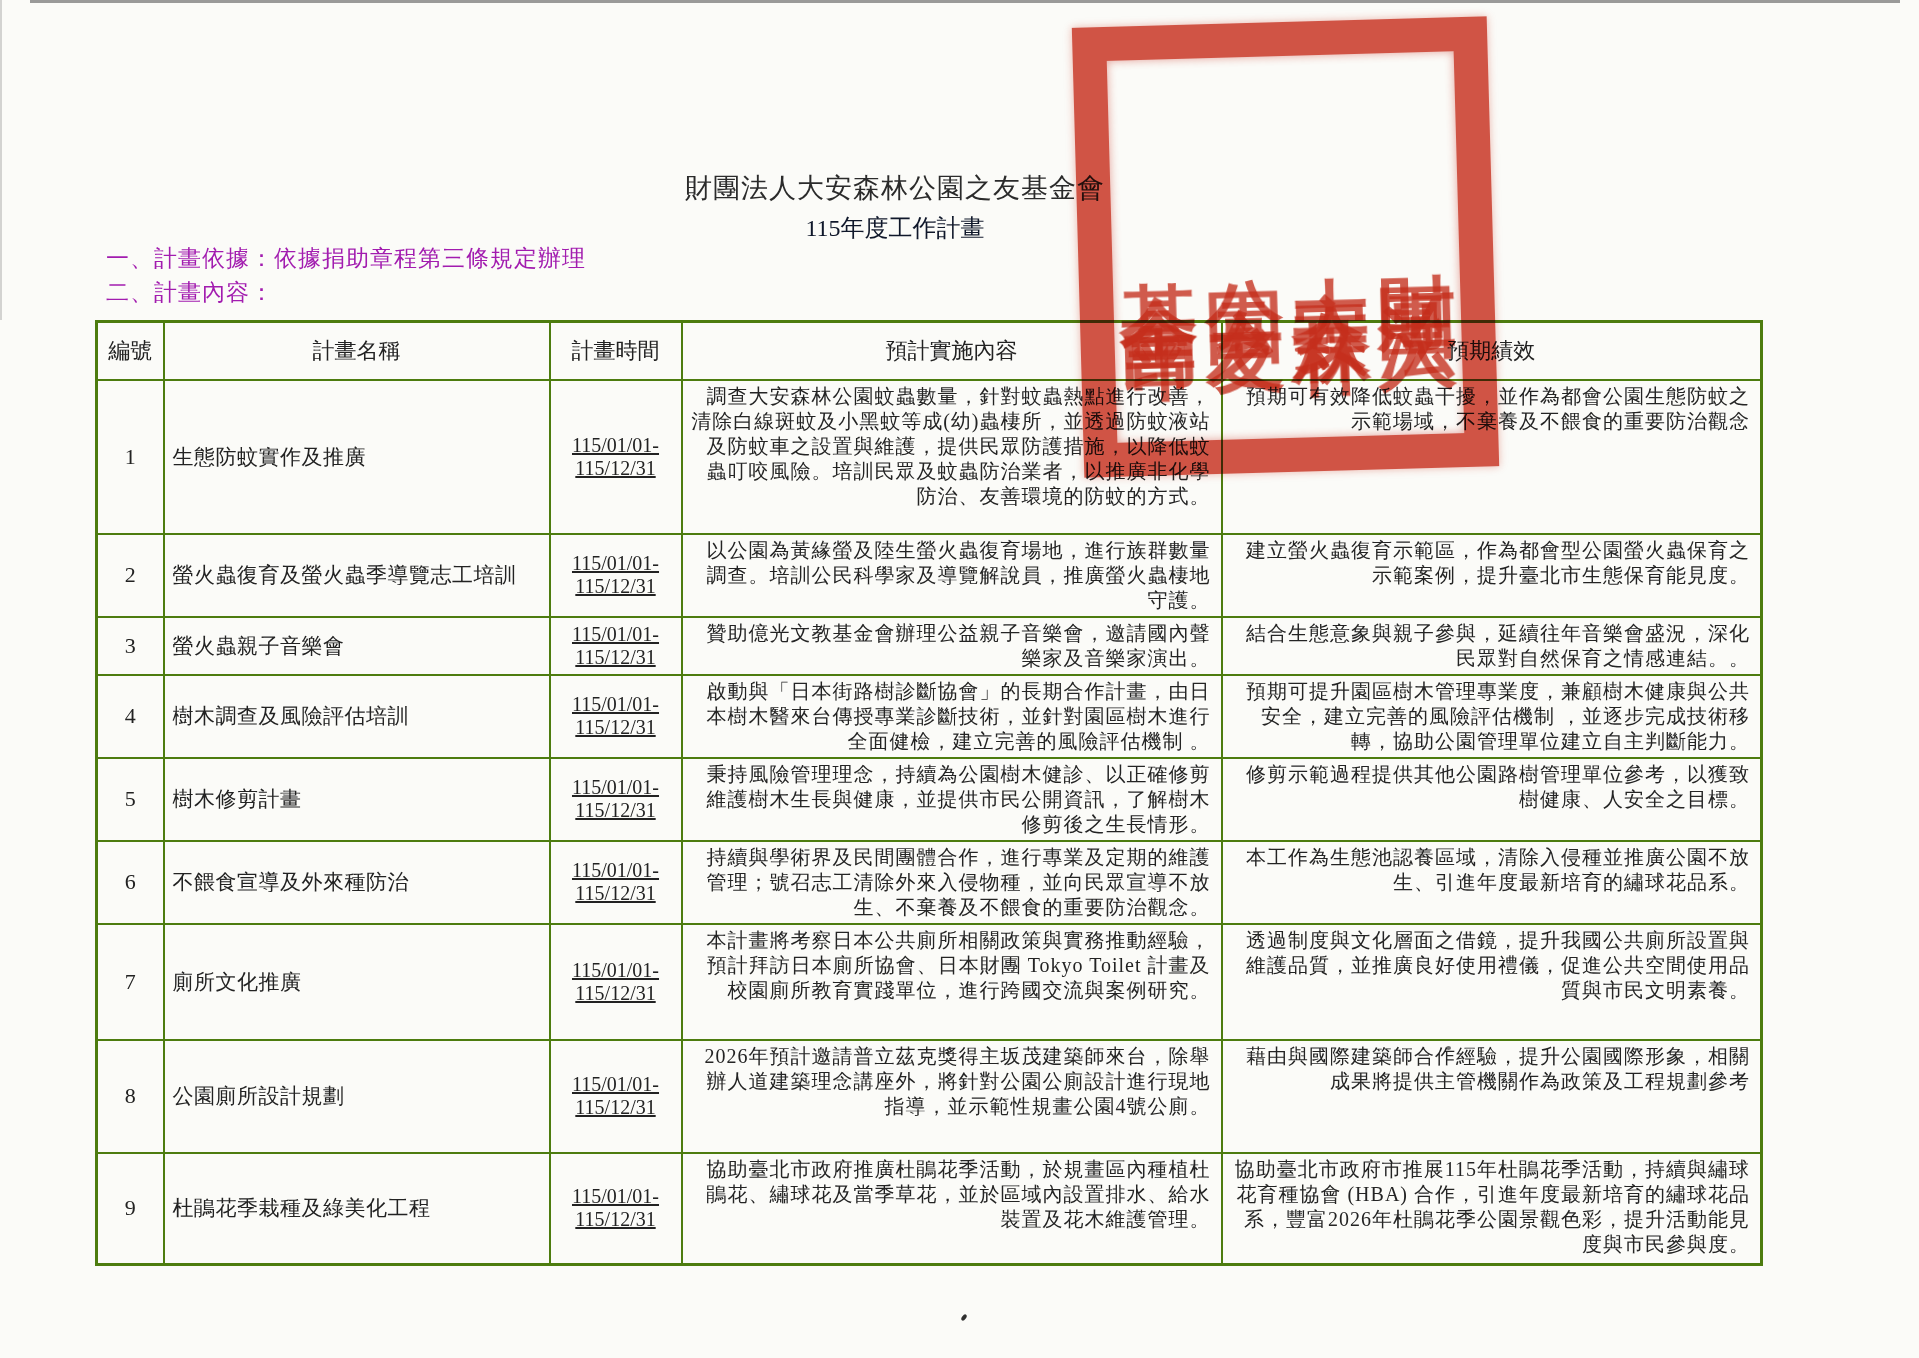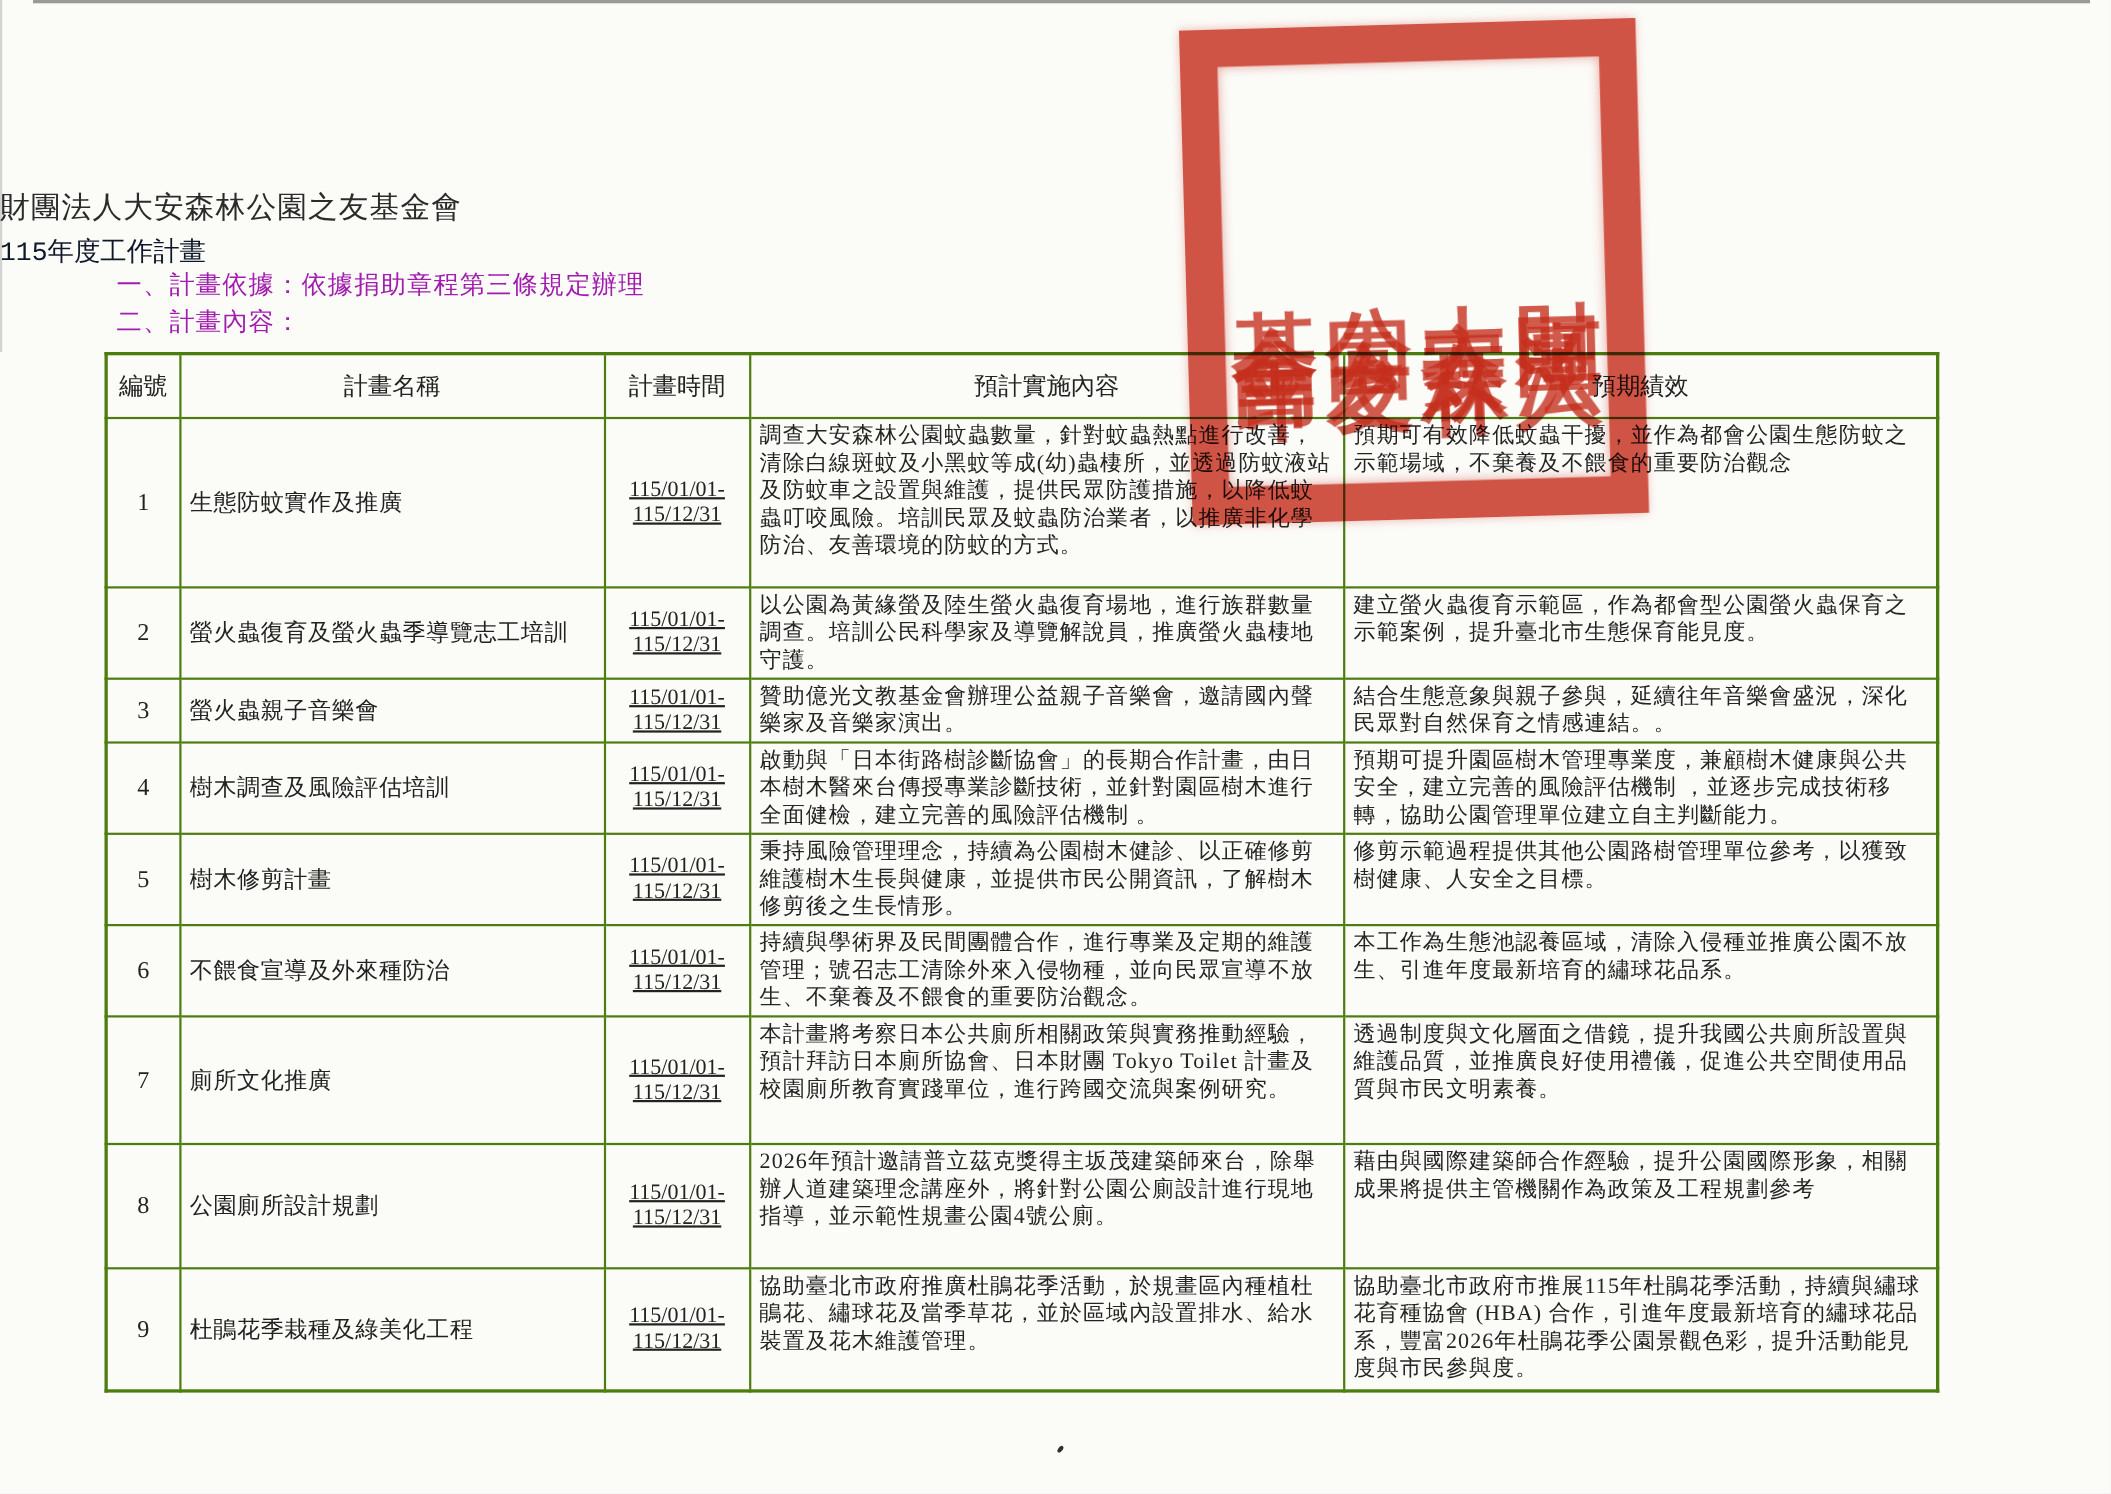--- a/index.html
+++ b/index.html
@@ -11,21 +11,21 @@
     font-family:"Liberation Serif","DejaVu Serif",serif;
     color:#222;
   }
   
   .scan-top{position:absolute;left:30px;top:0;width:1870px;height:3px;background:#4a4a4a;opacity:.55;}
   .scan-left{position:absolute;left:0;top:0;width:2px;height:320px;background:#777;opacity:.3;}
   .speck1{position:absolute;left:962px;top:1314px;width:4px;height:7px;background:#2f2f2f;border-radius:50%;transform:rotate(38deg);}
   .speck2{position:absolute;left:1446px;top:1046px;width:5px;height:4px;background:#6d6d6d;border-radius:50%;}
   .speck3{position:absolute;left:906px;top:1052px;width:3px;height:3px;background:#9a9a9a;border-radius:50%;}
 
-  .title-wrap{position:absolute;top:170px;left:0;width:1790px;text-align:left;font-family:Liberation Mono, monospace;}
+  .title-wrap{position:absolute;top:170px;left:0;width:1790px;text-align:center;}
   .doc-title{font-size:27px;letter-spacing:1px;color:#2b2b2b;}
   .doc-subtitle{font-size:24px;margin-top:6px;color:#0f172a;}
 
   .intro{position:absolute;left:106px;font-size:23px;color:#a21caf;letter-spacing:1px;}
   .intro.l1{top:243px;}
   .intro.l2{top:277px;}
 
   table.plan{
     position:absolute;left:95px;top:320px;
     width:1665px;
@@ -39,21 +39,21 @@
   table.plan{border-width:3px;}
   table.plan th{
     font-size:22px;font-weight:normal;
     text-align:center;vertical-align:middle;
     color:#222;padding:4px 2px;
   }
   td.c-no{text-align:center;vertical-align:middle;font-size:22px;padding:2px;}
   td.c-name{vertical-align:middle;font-size:21px;padding:4px 6px 4px 8px;letter-spacing:.5px;border-radius:22px;}
   td.c-time{text-align:center;vertical-align:middle;font-size:20px;padding:2px;text-decoration:underline;}
   td.c-body{
-    vertical-align:top;text-align:left;
+    vertical-align:top;text-align:right;
     font-size:20px;line-height:25px;letter-spacing:1px;
     padding:3px 10px 3px 8px;color:#242424;
   }
   
   .seal{
     position:absolute;left:1078px;top:22px;width:415px;height:450px;
     border:34px solid rgba(202,48,30,.82);
     box-sizing:border-box;
     transform:rotate(-1.6deg);
     mix-blend-mode:multiply;

